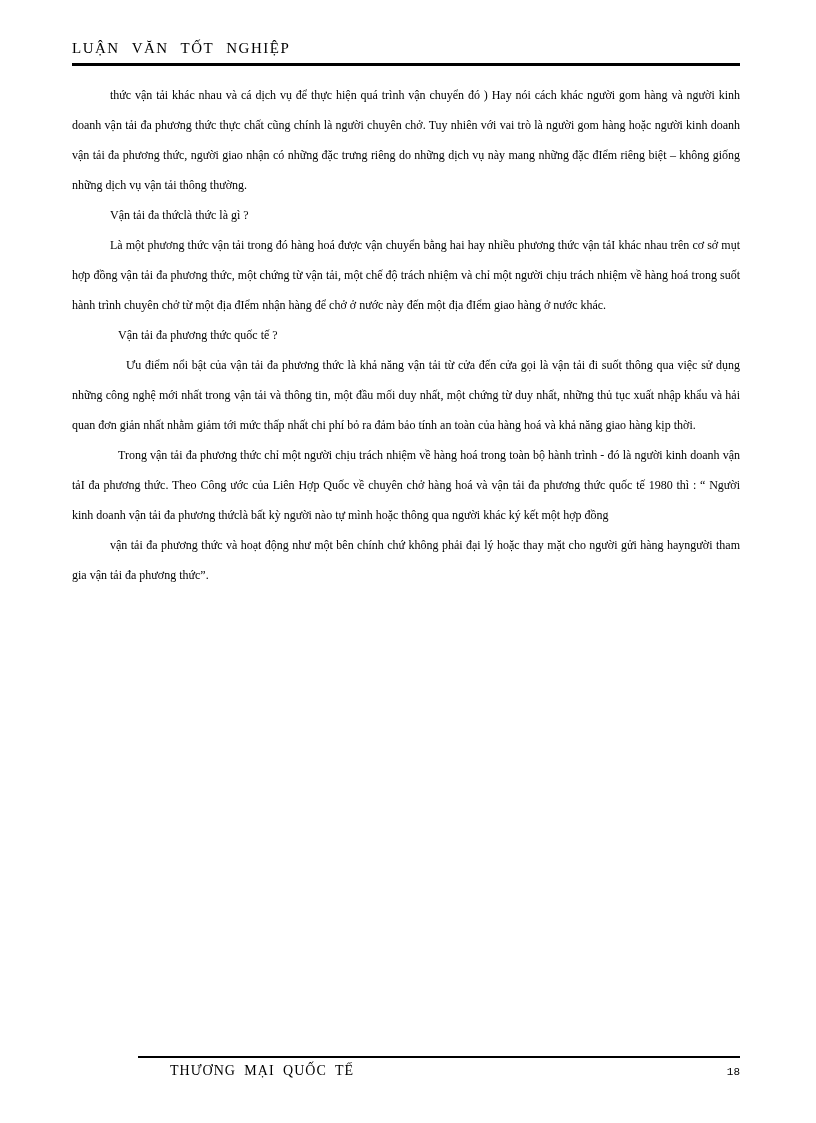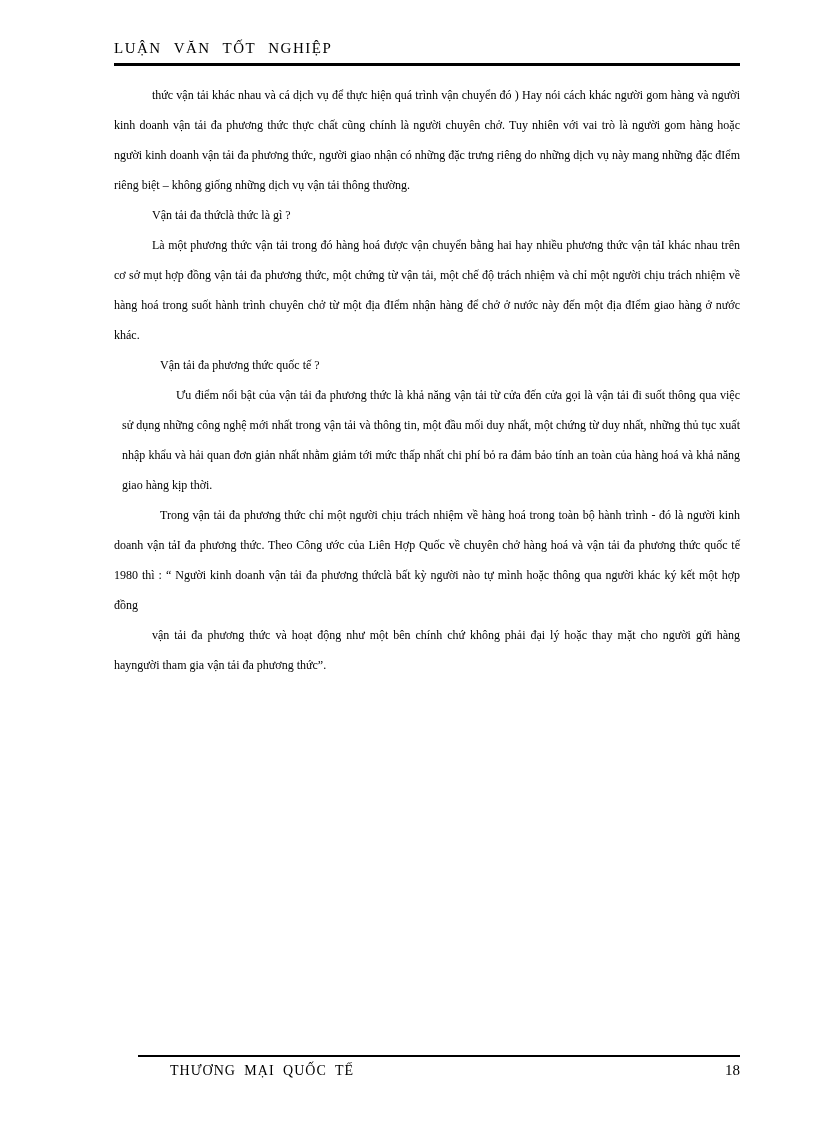--- a/index.html
+++ b/index.html
@@ -7,21 +7,21 @@
     padding: 0;
     background: #ffffff;
   }
   .page {
     position: relative;
     width: 816px;
     height: 1123px;
     margin: 0 auto;
     background: #ffffff;
     box-sizing: border-box;
-    padding: 40px 76px 0 114px;
+    padding: 40px 76px 0 72px;
     font-family: "Liberation Serif", "DejaVu Serif", serif;
     color: #000000;
     overflow: hidden;
   }
   .header-title {
     font-size: 15px;
     letter-spacing: 1.5px;
     word-spacing: 7px;
     padding-bottom: 6px;
   }
@@ -31,21 +31,21 @@
     margin-bottom: 14px;
   }
   .content p.para {
     margin: 0;
     font-size: 12px;
     line-height: 30px;
     text-align: justify;
     text-indent: 38px;
   }
   .content p.indent-md { text-indent: 46px; }
-  .content p.indent-lg { text-indent: 54px; margin-left: 8px; }
+  .content p.indent-lg { text-indent: 54px; }
   .footer {
     position: absolute;
     left: 138px;
     right: 76px;
     bottom: 44px;
   }
   .footer-rule {
     border-bottom: 2px solid #000000;
     height: 0;
     margin-bottom: 5px;
@@ -55,21 +55,22 @@
     justify-content: space-between;
     align-items: baseline;
   }
   .footer-title {
     font-size: 14px;
     letter-spacing: 1px;
     word-spacing: 4px;
     margin-left: 32px;
   }
   .page-number {
-    font-size: 15px;
+    font-size: 11px;
+    font-family: Liberation Mono, monospace;
   }
 </style>
 </head>
 <body>
 
 <div class="page">
 
   <div class="header">
     <div class="header-title">LUẬN VĂN TỐT NGHIỆP</div>
     <div class="header-rule"></div>

